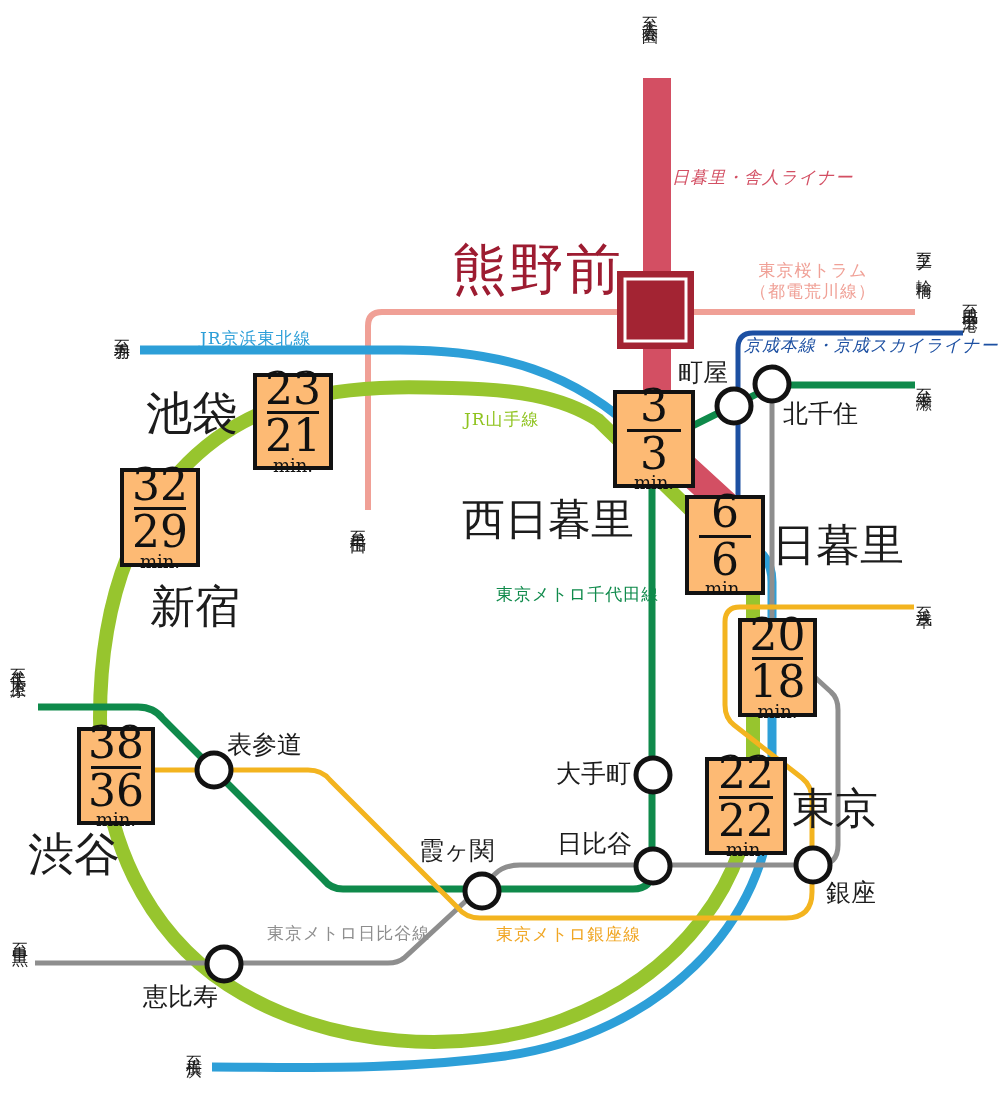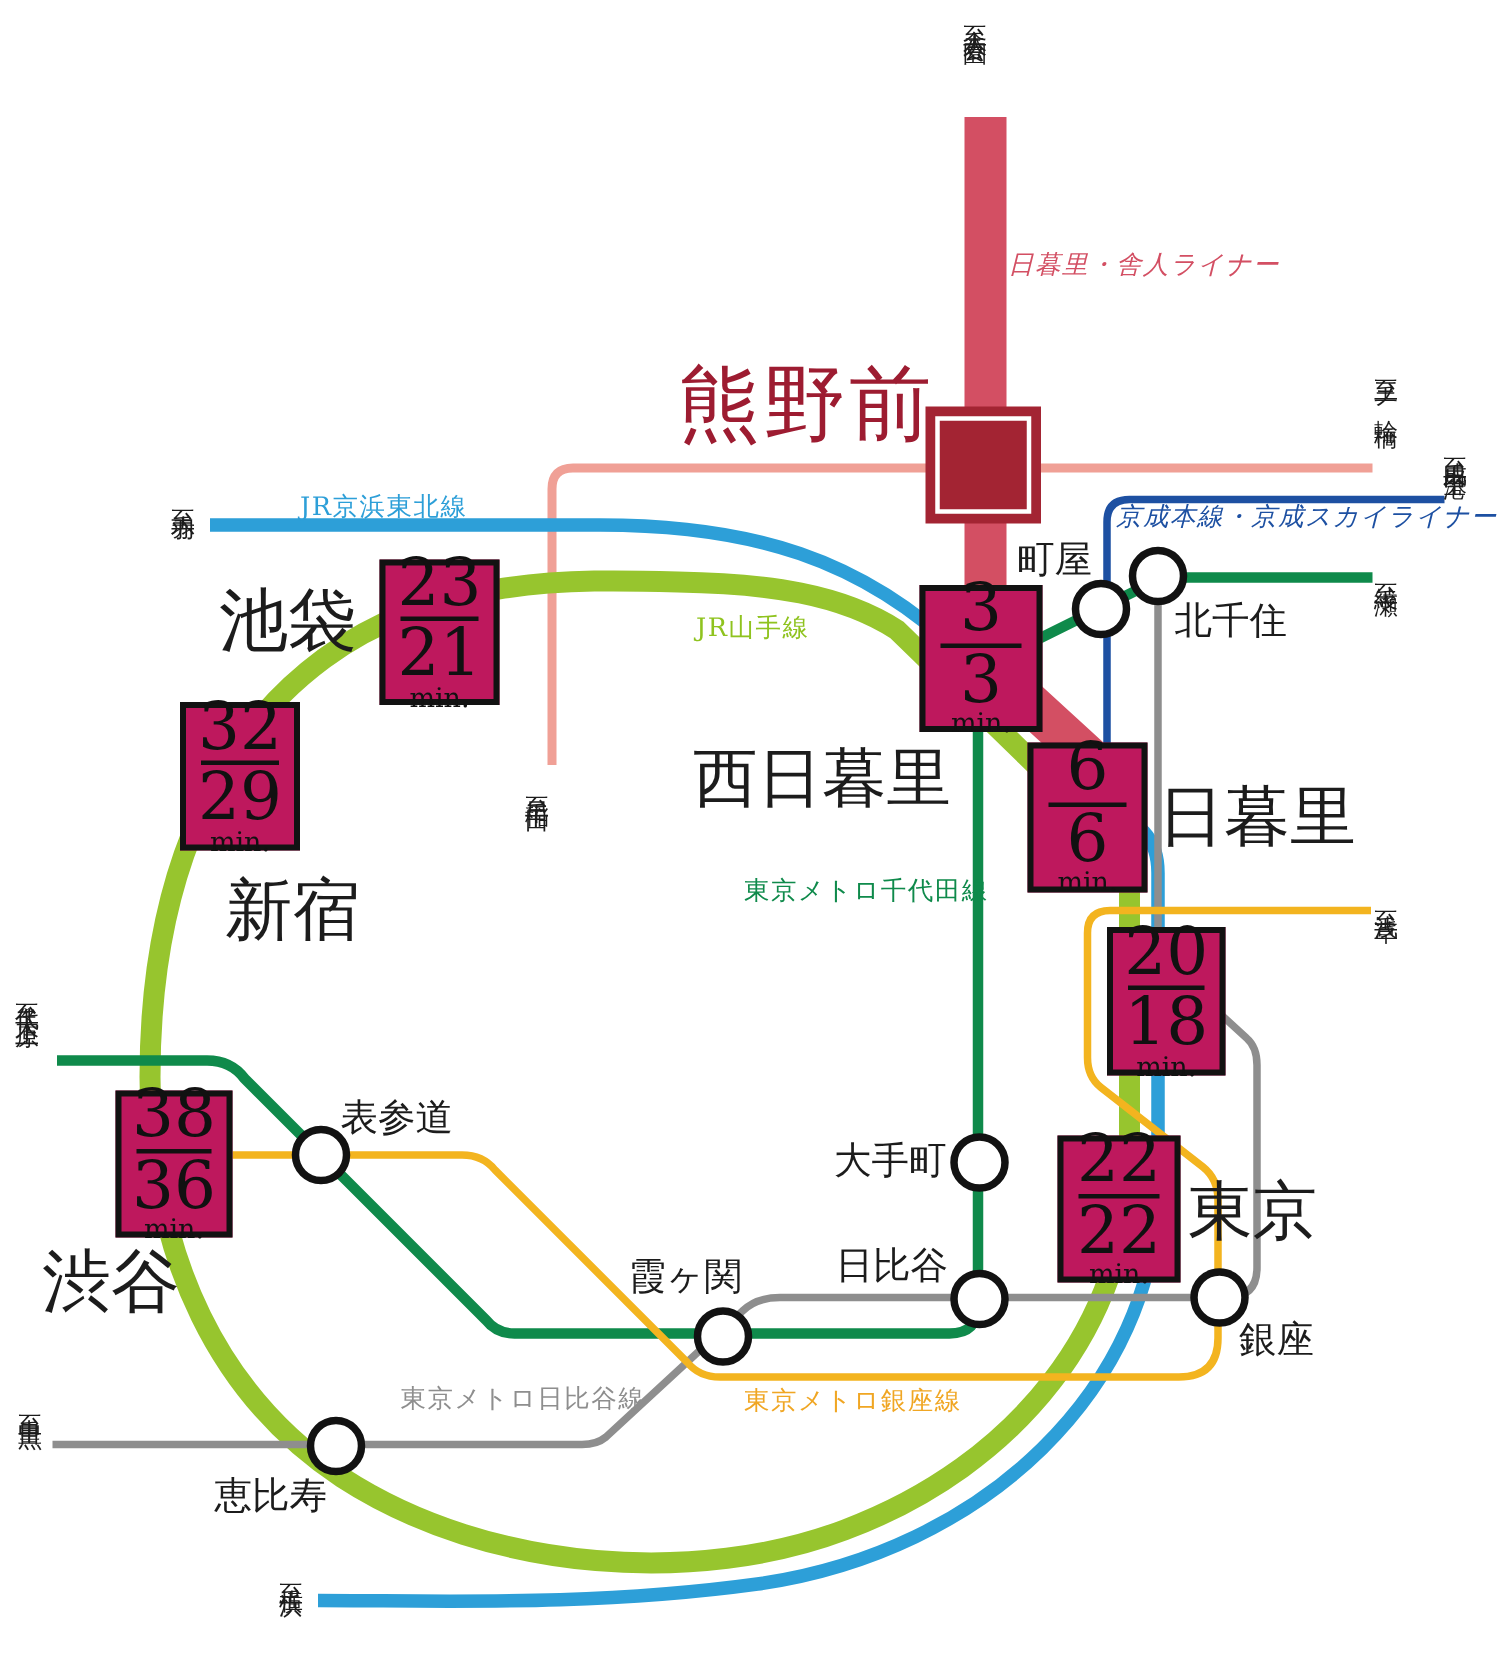--- a/index.html
+++ b/index.html
@@ -6,21 +6,21 @@
   #stage{position:relative;width:1000px;height:1106px;background:#fff;overflow:hidden;
          font-family:"DejaVu Serif","Liberation Serif",serif;}
   #rails{position:absolute;left:0;top:0;}
   .lbl{position:absolute;white-space:nowrap;color:#1c1c1c;line-height:1;}
   .vlabel{position:absolute;writing-mode:vertical-rl;text-orientation:upright;
           font-size:16px;letter-spacing:3px;color:#1c1c1c;line-height:1;}
   .station-big{font-size:45px;}
   .station-med{font-size:25px;}
   .hub-name{font-size:55px;color:var(--kumanomae);letter-spacing:2px;}
   .line-lbl{font-size:17px;letter-spacing:1px;}
-  .timebox{position:absolute;background:#be185d;border:4px solid #121212;box-sizing:border-box;
+  .timebox{position:absolute;background:#fdba74;border:4px solid #121212;box-sizing:border-box;
            display:flex;flex-direction:column;align-items:center;justify-content:center;
            text-align:center;}
   .timebox .num{font-size:44px;line-height:0.92;color:#111;}
   .timebox .bar{width:72%;border-top:3px solid #111;margin:2px 0;}
   .timebox .unit{font-size:18px;line-height:0.9;color:#111;margin-top:1px;}
   .tram-lbl{text-align:center;}
 </style>
 </head>
 <body>
 
@@ -111,20 +111,24 @@
   <div class="lbl station-med" style="left:678px;top:360px;">町屋</div>
   <div class="lbl station-med" style="left:783px;top:401px;">北千住</div>
   <div class="lbl station-med" style="left:227px;top:732px;">表参道</div>
   <div class="lbl station-med" style="left:556px;top:761px;">大手町</div>
   <div class="lbl station-med" style="left:557px;top:831px;">日比谷</div>
   <div class="lbl station-med" style="left:826px;top:880px;">銀座</div>
   <div class="lbl station-med" style="left:419px;top:838px;">霞ヶ関</div>
   <div class="lbl station-med" style="left:143px;top:984px;">恵比寿</div>
 
   <div class="lbl line-lbl" style="left:672px;top:169px;color:var(--toneri);font-style:italic;">日暮里・舎人ライナー</div>
+  <div class="lbl line-lbl tram-lbl" style="left:750px;top:262px;color:var(--tram);">
+    <div>東京桜トラム</div>
+    <div style="margin-top:4px;">（都電荒川線）</div>
+  </div>
   <div class="lbl line-lbl" style="left:200px;top:330px;color:var(--keihin);">JR京浜東北線</div>
   <div class="lbl line-lbl" style="left:464px;top:411px;color:var(--yamanote-label);">JR山手線</div>
   <div class="lbl line-lbl" style="left:744px;top:337px;color:var(--keisei);font-style:italic;">京成本線・京成スカイライナー</div>
   <div class="lbl line-lbl" style="left:496px;top:586px;color:var(--chiyoda);">東京メトロ千代田線</div>
   <div class="lbl line-lbl" style="left:267px;top:925px;color:var(--hibiya);">東京メトロ日比谷線</div>
   <div class="lbl line-lbl" style="left:496px;top:926px;color:var(--ginza-label);">東京メトロ銀座線</div>
 
   <div class="vlabel" style="left:642px;top:4px;">至舎人公園</div>
   <div class="vlabel" style="left:114px;top:327px;">至赤羽</div>
   <div class="vlabel" style="left:916px;top:240px;">至三ノ輪橋</div>

